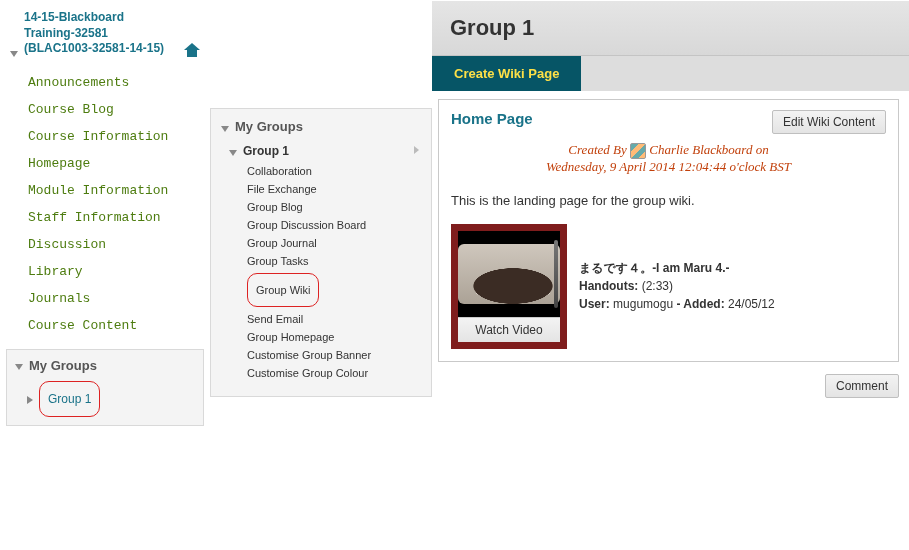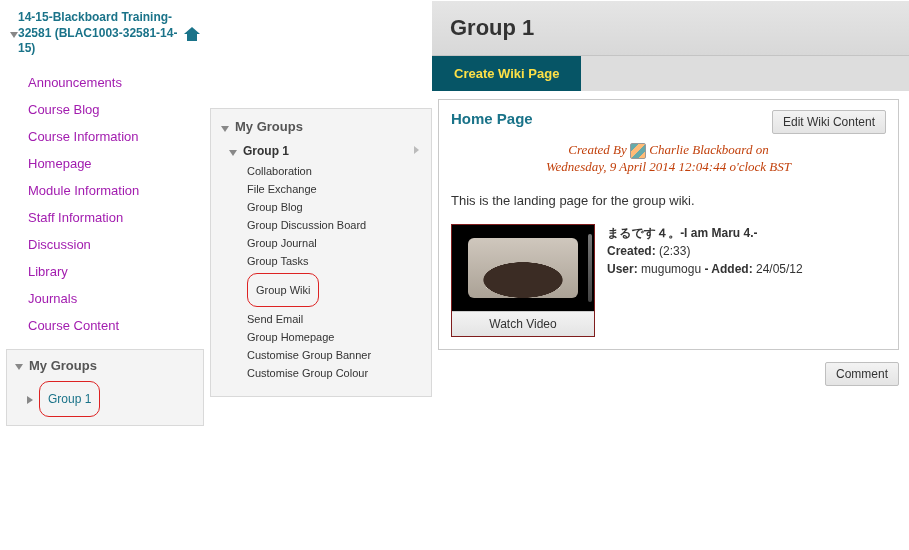--- a/index.html
+++ b/index.html
@@ -4,29 +4,29 @@
 <style>
   * { box-sizing: border-box; margin: 0; padding: 0; }
   body { font-family: Arial, Helvetica, sans-serif; font-size: 12px; color: #333; background: #fff; width: 909px; }
   a { color: #1a7389; text-decoration: none; }
   .layout { display: flex; }
   .col-left { width: 210px; padding: 10px 6px 6px 6px; }
   .col-mid { width: 222px; padding-top: 108px; }
   .col-right { flex: 1; }
 
   
-  .course-title-row { display: flex; align-items: center; padding: 0 4px 6px 4px; margin-bottom: 6px; }
+  .course-title-row { display: flex; align-items: flex-end; gap: 6px; padding: 0 4px 6px 4px; margin-bottom: 6px; }
   .arrow-icon { width: 0; height: 0; display: inline-block; }
   .arrow-down { border-left: 4px solid transparent; border-right: 4px solid transparent; border-top: 6px solid #888; margin-top: 4px; cursor: pointer; }
   .arrow-right { border-top: 4px solid transparent; border-bottom: 4px solid transparent; border-left: 6px solid #888; margin-top: 3px; cursor: pointer; }
   .course-title { flex: 1; font-weight: bold; color: #1a7389; font-size: 12px; line-height: 1.3; }
   .home-icon { width: 16px; height: 14px; position: relative; display: inline-block; margin-top: 2px; cursor: pointer; }
   .home-icon::before { content: ""; position: absolute; top: 0; left: 0; width: 0; height: 0; border-left: 8px solid transparent; border-right: 8px solid transparent; border-bottom: 7px solid #1a7389; }
   .home-icon::after { content: ""; position: absolute; top: 6px; left: 3px; width: 10px; height: 8px; background: #1a7389; }
-  .nav-list a { display: block; padding: 6px 8px 6px 22px; font-size: 13px; color: #a21caf; }
+  .nav-list a { display: block; padding: 6px 8px 6px 22px; font-size: 13px; color: #4d7c0f; font-family: Liberation Mono, monospace; }
   .my-groups-box { border: 1px solid #d9d9d9; background: #f4f4f4; margin-top: 10px; padding: 4px 2px; }
   .my-groups-head { display: flex; align-items: center; gap: 6px; padding: 4px 6px; font-weight: bold; font-size: 13px; color: #555; }
   .circled-red { border: 1.5px solid #d22; border-radius: 10px; padding: 10px 8px; display: inline-block; }
   .group-link-row { display: flex; align-items: center; gap: 6px; padding: 4px 6px 4px 18px; }
 
   
   .mid-panel { border: 1px solid #d9d9d9; background: #f4f4f4; padding: 8px 4px 14px 4px; }
   .mid-head { display: flex; align-items: center; gap: 6px; padding: 2px 6px 6px 6px; font-weight: bold; font-size: 13px; color: #555; }
   .mid-group-head { display: flex; align-items: center; gap: 6px; padding: 4px 6px 4px 14px; font-weight: bold; font-size: 12px; color: #333; position: relative; }
   .chev-right { position: absolute; right: 8px; top: 6px; width: 0; height: 0; border-top: 4px solid transparent; border-bottom: 4px solid transparent; border-left: 5px solid #bbb; }
@@ -40,33 +40,33 @@
   .wiki-body { border: 1px solid #c9c9c9; margin: 8px 10px 10px 6px; padding: 10px 12px 12px 12px; background: #fff; }
   .wiki-top { display: flex; justify-content: space-between; align-items: flex-start; }
   .home-page-title { color: #1a7389; font-weight: bold; font-size: 15px; }
   .btn-grey { background: linear-gradient(#f3f3f3,#e4e4e4); border: 1px solid #bfbfbf; border-radius: 2px; font-size: 12px; padding: 4px 10px; cursor: pointer; color: #333; }
   .created { text-align: center; margin: 8px 0 18px 0; font-style: italic; font-family: Georgia, 'Times New Roman', serif; font-size: 13px; color: #c2410c; }
   .avatar { display: inline-block; width: 16px; height: 16px; vertical-align: middle; border-radius: 2px; border:1px solid #999;
     background: linear-gradient(135deg,#6aa 0 25%, #fb7 25% 50%, #6aa 50% 75%, #fb7 75%); }
   .landing-text { font-size: 13px; margin-bottom: 16px; color: #333; }
 
   .video-row { display: flex; gap: 12px; align-items: flex-start; }
-  .video-card { width: 144px; border: 1px solid #7f1d1d; }
+  .video-card { width: 116px; border: 7px solid #7f1d1d; }
   .video-thumb { background: #000; height: 86px; display: flex; align-items: center; justify-content: center; position: relative; }
   .cat {
     width: 110px; height: 60px; border-radius: 6px; position: relative;
     background:
       radial-gradient(ellipse 40px 18px at 55px 42px, #3b2c24 0 98%, transparent 100%),
       radial-gradient(ellipse 14px 10px at 30px 44px, #efe8df 0 98%, transparent 100%),
       radial-gradient(ellipse 14px 10px at 80px 44px, #efe8df 0 98%, transparent 100%),
       linear-gradient(#cfc7bd,#aba296);
   }
   .video-thumb::after { content:""; position:absolute; right:2px; top:10%; width:4px; height:80%; background:linear-gradient(#777,#444); border-radius:2px; }
   .watch-btn { text-align: center; padding: 5px 0; font-size: 12px; background: linear-gradient(#f3f3f3,#e4e4e4); border-top: 1px solid #ccc; cursor:pointer; }
-  .video-meta { font-size: 12px; line-height: 1.5; }
+  .video-meta { font-size: 12px; line-height: 1.5; margin-top: 35px; }
   .video-meta .title { font-weight: bold; }
 
   .comment-row { display: flex; justify-content: flex-end; margin: 12px 10px 12px 6px; }
 </style>
 </head>
 <body>
 
 <div class="layout">
 
   <div class="col-left">
@@ -151,21 +151,21 @@
       <div class="video-row">
         <div class="video-card">
           <div class="video-thumb">
             <div class="cat"></div>
           </div>
           <div class="watch-btn">Watch Video</div>
         </div>
         <div class="video-meta">
           <div class="title">まるです４。-I am Maru 4.-</div>
           <div>
-            <b>Created:</b>
+            <b>Handouts:</b>
             <span>(2:33)</span>
           </div>
           <div>
             <b>User:</b>
             <span>mugumogu</span>
             <b>- Added:</b>
             <span>24/05/12</span>
           </div>
         </div>
       </div>

